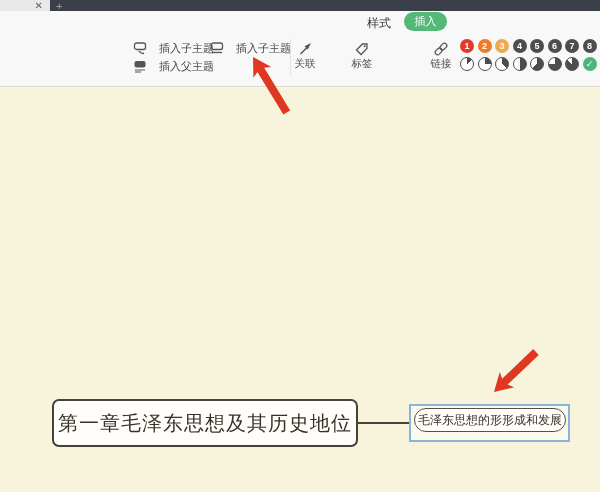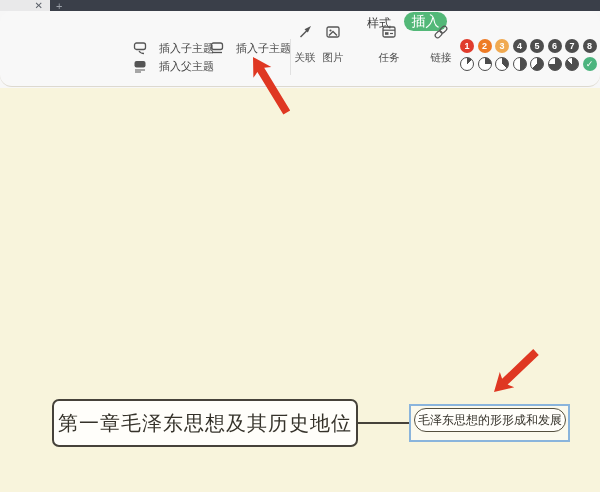--- a/index.html
+++ b/index.html
@@ -7,29 +7,29 @@
   body { font-family:"Liberation Sans","DejaVu Sans",sans-serif; position:relative; overflow:hidden; background:#f7f7f7; }
   .page { position:absolute; inset:0; width:600px; height:492px; }
 
   
   .tabbar { position:absolute; left:0; top:0; width:600px; height:11px; background:#3a3f49; }
   .tab { position:absolute; left:0; top:0; width:50px; height:11px; background:#e9e9ea; display:flex; align-items:center; justify-content:flex-end; padding-right:7px; }
   .tab-close { font-size:10px; line-height:10px; color:#5a5f68; cursor:pointer; }
   .tab-new { position:absolute; left:56px; top:0; height:11px; display:flex; align-items:center; color:#9aa0a8; font-size:11px; line-height:10px; cursor:pointer; }
 
   
-  .toolbar { position:absolute; left:0; top:11px; width:600px; height:76px; background:#f8f8f8; border-bottom:1px solid #ddd9cf;border-radius:12px; }
+  .toolbar { position:absolute; left:0; top:11px; width:600px; height:76px; background:#f8f8f8; border-bottom:1px solid #ddd9cf; }
   .style-label { position:absolute; left:367px; top:4px; font-size:12px; color:#3c3c3c; }
-  .insert-pill { position:absolute; left:404px; top:1px; width:43px; height:19px; border-radius:10px; background:#53b878; color:#fff; font-size:14px; display:flex; align-items:center; justify-content:center; cursor:pointer; }
+  .insert-pill { position:absolute; left:404px; top:1px; width:43px; height:19px; border-radius:10px; background:#53b878; color:#fff; font-size:11px; display:flex; align-items:center; justify-content:center; cursor:pointer; }
 
   .ins-btn { position:absolute; height:14px; display:flex; align-items:center; gap:12px; font-size:11px; color:#474747; cursor:pointer; white-space:nowrap; }
   .ins-btn svg { flex:0 0 auto; }
   .vsep { position:absolute; width:1px; background:#e1e1e1; }
 
-  .tool { position:absolute; width:30px; top:12px; height:42px; display:flex; flex-direction:column; align-items:center; justify-content:space-between; cursor:pointer; }
+  .tool { position:absolute; width:30px; top:29px; height:42px; display:flex; flex-direction:column; align-items:center; justify-content:flex-start; cursor:pointer; }
   .tool .glyph { height:17px; display:flex; align-items:center; justify-content:center; }
   .tool .tlabel { font-size:10.5px; color:#4f4f4f; white-space:nowrap; }
 
   .marker-row { position:absolute; display:flex; gap:3.5px; }
   .ncircle { width:14px; height:14px; border-radius:50%; color:#fff; font-size:9px; font-weight:bold; display:flex; align-items:center; justify-content:center; cursor:pointer; }
   .pie { width:14px; height:14px; border-radius:50%; border:1.5px solid #4d4d4d; cursor:pointer; }
   .done { width:14px; height:14px; border-radius:50%; background:#4cb47e; color:#fff; font-size:9px; font-weight:bold; display:flex; align-items:center; justify-content:center; cursor:pointer; }
 
   
   .canvas { position:absolute; left:0; top:88px; width:600px; height:404px; background:#f8f4dc;padding-left:15px; }
@@ -82,40 +82,28 @@
 
     <div class="tool" style="left:290px;">
       <span class="glyph">
           <svg width="16" height="16" viewBox="0 0 16 16">
             <path d="M3.5 13 L11 5.5" stroke="#555" stroke-width="1.5" fill="none"></path>
             <polygon points="14,2 7.5,5.2 10.8,8.5" fill="#555"></polygon>
           </svg>
         </span>
       <span class="tlabel">关联</span>
     </div>
-    <div class="tool" style="left:318px;">
+    <div class="tool" style="left:347px;">
       <span class="glyph">
           <svg width="16" height="16" viewBox="0 0 16 16">
-            <rect x="2" y="3" width="12" height="10" rx="1.5" fill="none" stroke="#555" stroke-width="1.3"></rect>
-            <circle cx="5.5" cy="6.5" r="1.1" fill="#555"></circle>
-            <path d="M4 11.5 L8 7.5 L12 11.5" fill="none" stroke="#555" stroke-width="1.3"></path>
+            <path d="M2.5 9 L8.5 3 L13 3 L13 7.5 L7 13.5 Z" fill="none" stroke="#555" stroke-width="1.3"></path>
+            <circle cx="10.7" cy="5.3" r="1" fill="#555"></circle>
           </svg>
         </span>
-      <span class="tlabel">图片</span>
-    </div>
-    <div class="tool" style="left:374px;">
-      <span class="glyph">
-          <svg width="16" height="16" viewBox="0 0 16 16">
-            <rect x="2" y="3" width="12" height="10" rx="1.5" fill="none" stroke="#555" stroke-width="1.3"></rect>
-            <path d="M2 6.2 H14" stroke="#555" stroke-width="1.2"></path>
-            <rect x="4" y="8.2" width="3.5" height="2.6" fill="#555"></rect>
-            <path d="M9 9.5 H12" stroke="#555" stroke-width="1.2"></path>
-          </svg>
-        </span>
-      <span class="tlabel">任务</span>
+      <span class="tlabel">标签</span>
     </div>
     <div class="tool" style="left:401px;margin-left:25px;">
       <span class="glyph">
           <svg width="16" height="16" viewBox="0 0 16 16">
             <g transform="rotate(-45 8 8)">
               <rect x="0.8" y="5.6" width="7.6" height="4.8" rx="2.4" fill="none" stroke="#555" stroke-width="1.2"></rect>
               <rect x="7.6" y="5.6" width="7.6" height="4.8" rx="2.4" fill="none" stroke="#555" stroke-width="1.2"></rect>
             </g>
           </svg>
         </span>

